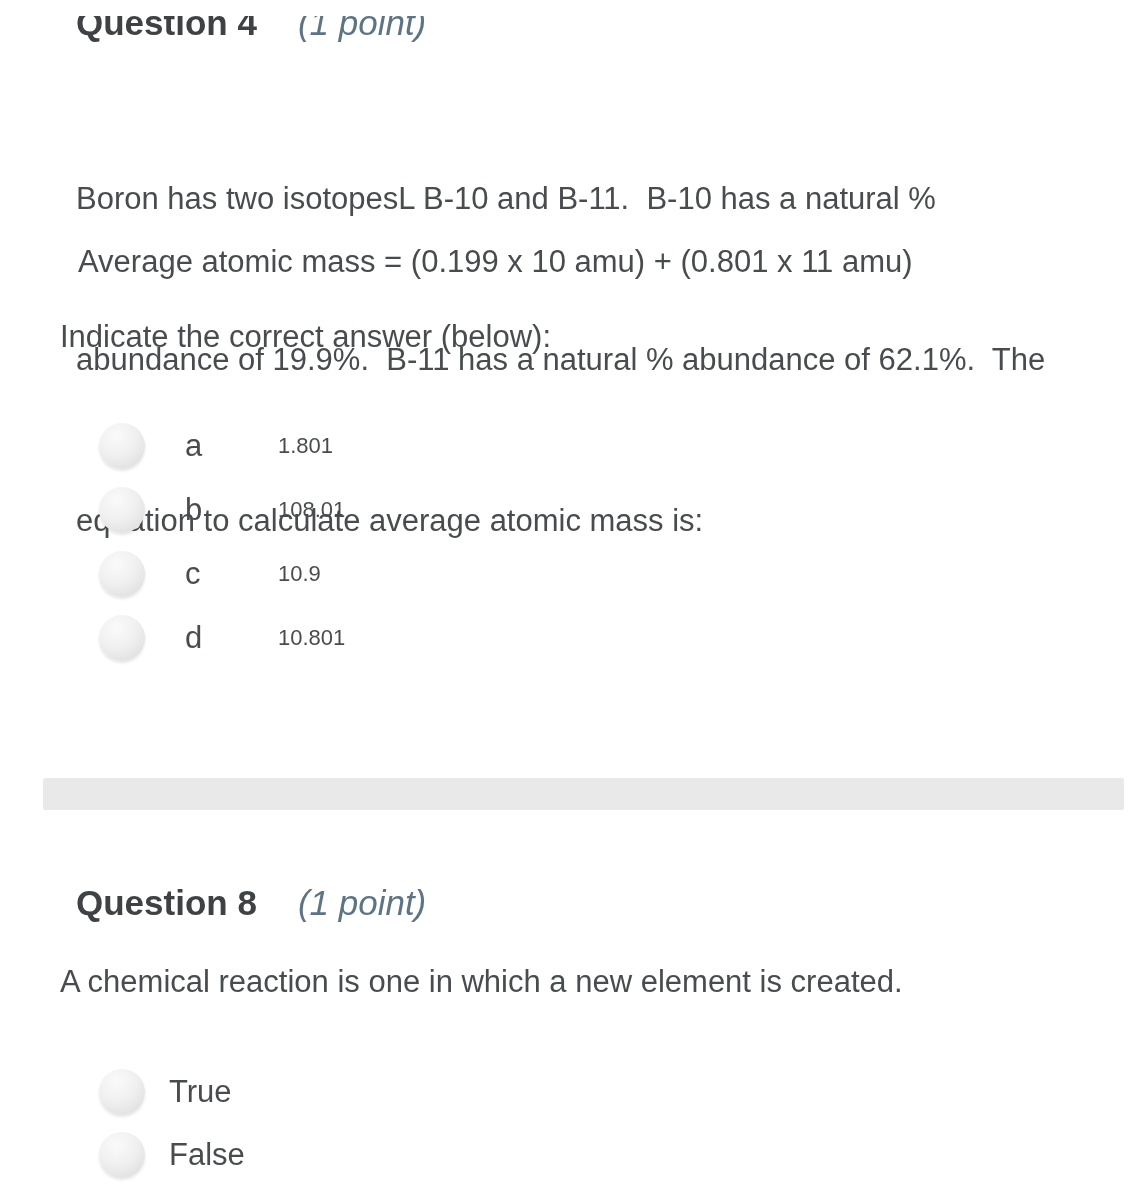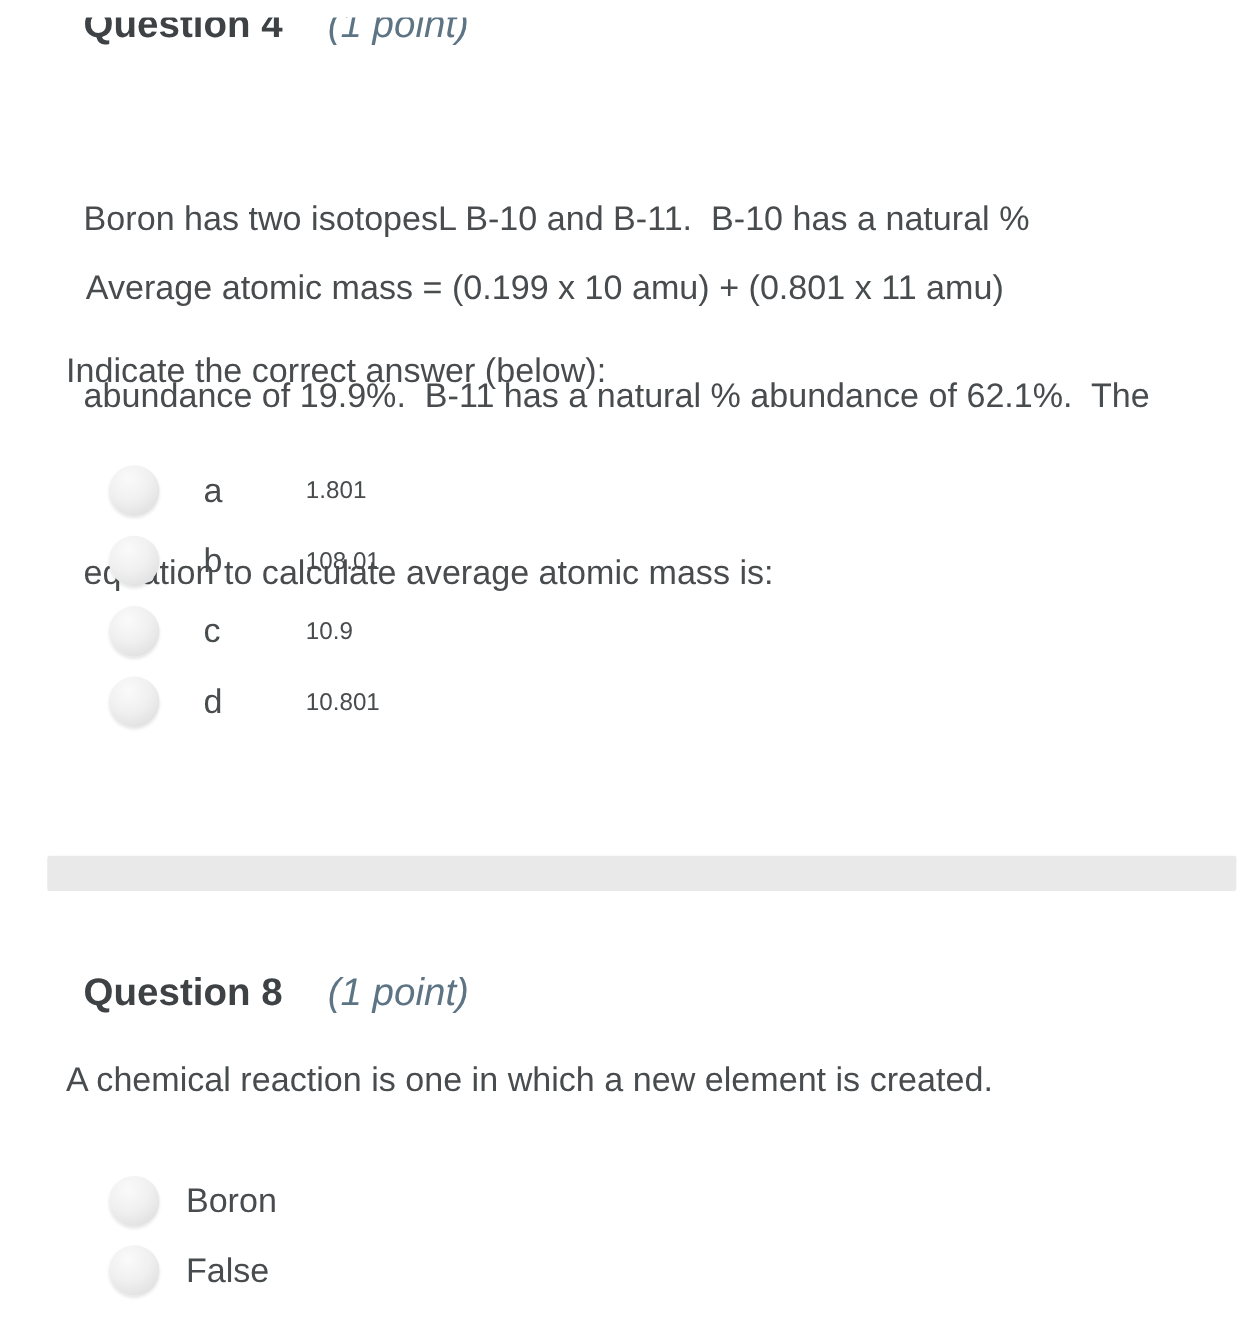--- a/index.html
+++ b/index.html
@@ -104,21 +104,21 @@
 
   <div class="q5-heading">
     <span class="q-title">Question 8</span><span class="q-points">(1 point)</span>
   </div>
 
   <div class="para q5-prompt">A chemical reaction is one in which a new element is created.</div>
 
   <div class="tf-options">
     <div class="tf-row">
       <span class="radio"></span>
-      <span class="tf-label">Boron</span>
+      <span class="tf-label">True</span>
     </div>
     <div class="tf-row">
       <span class="radio"></span>
       <span class="tf-label">False</span>
     </div>
   </div>
 
   <div class="scrollbar-thumb"></div>
 
 </div>

